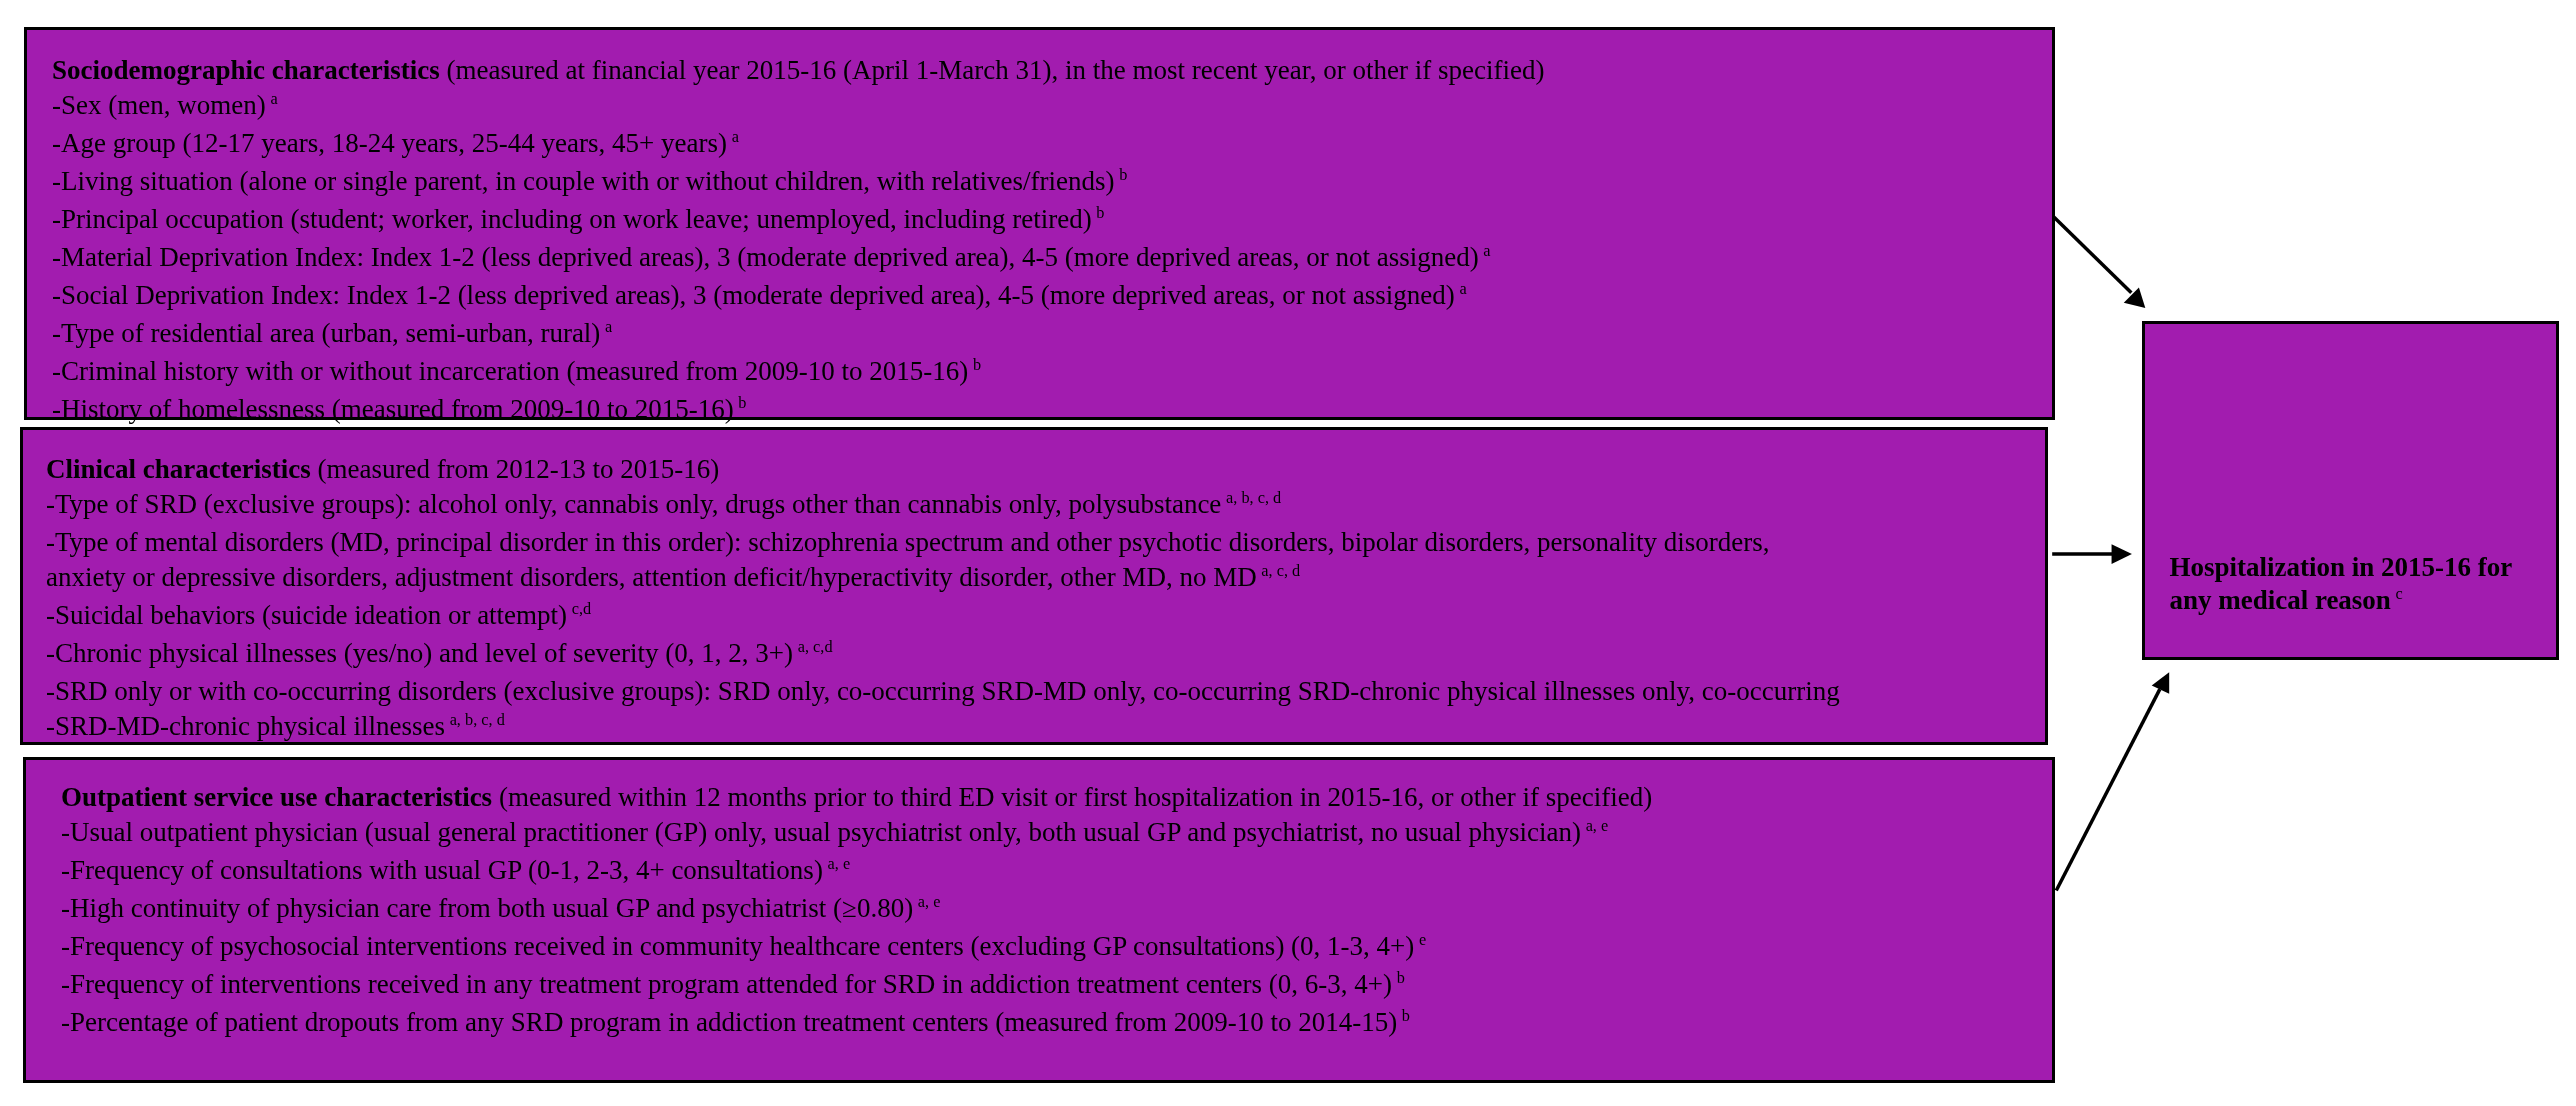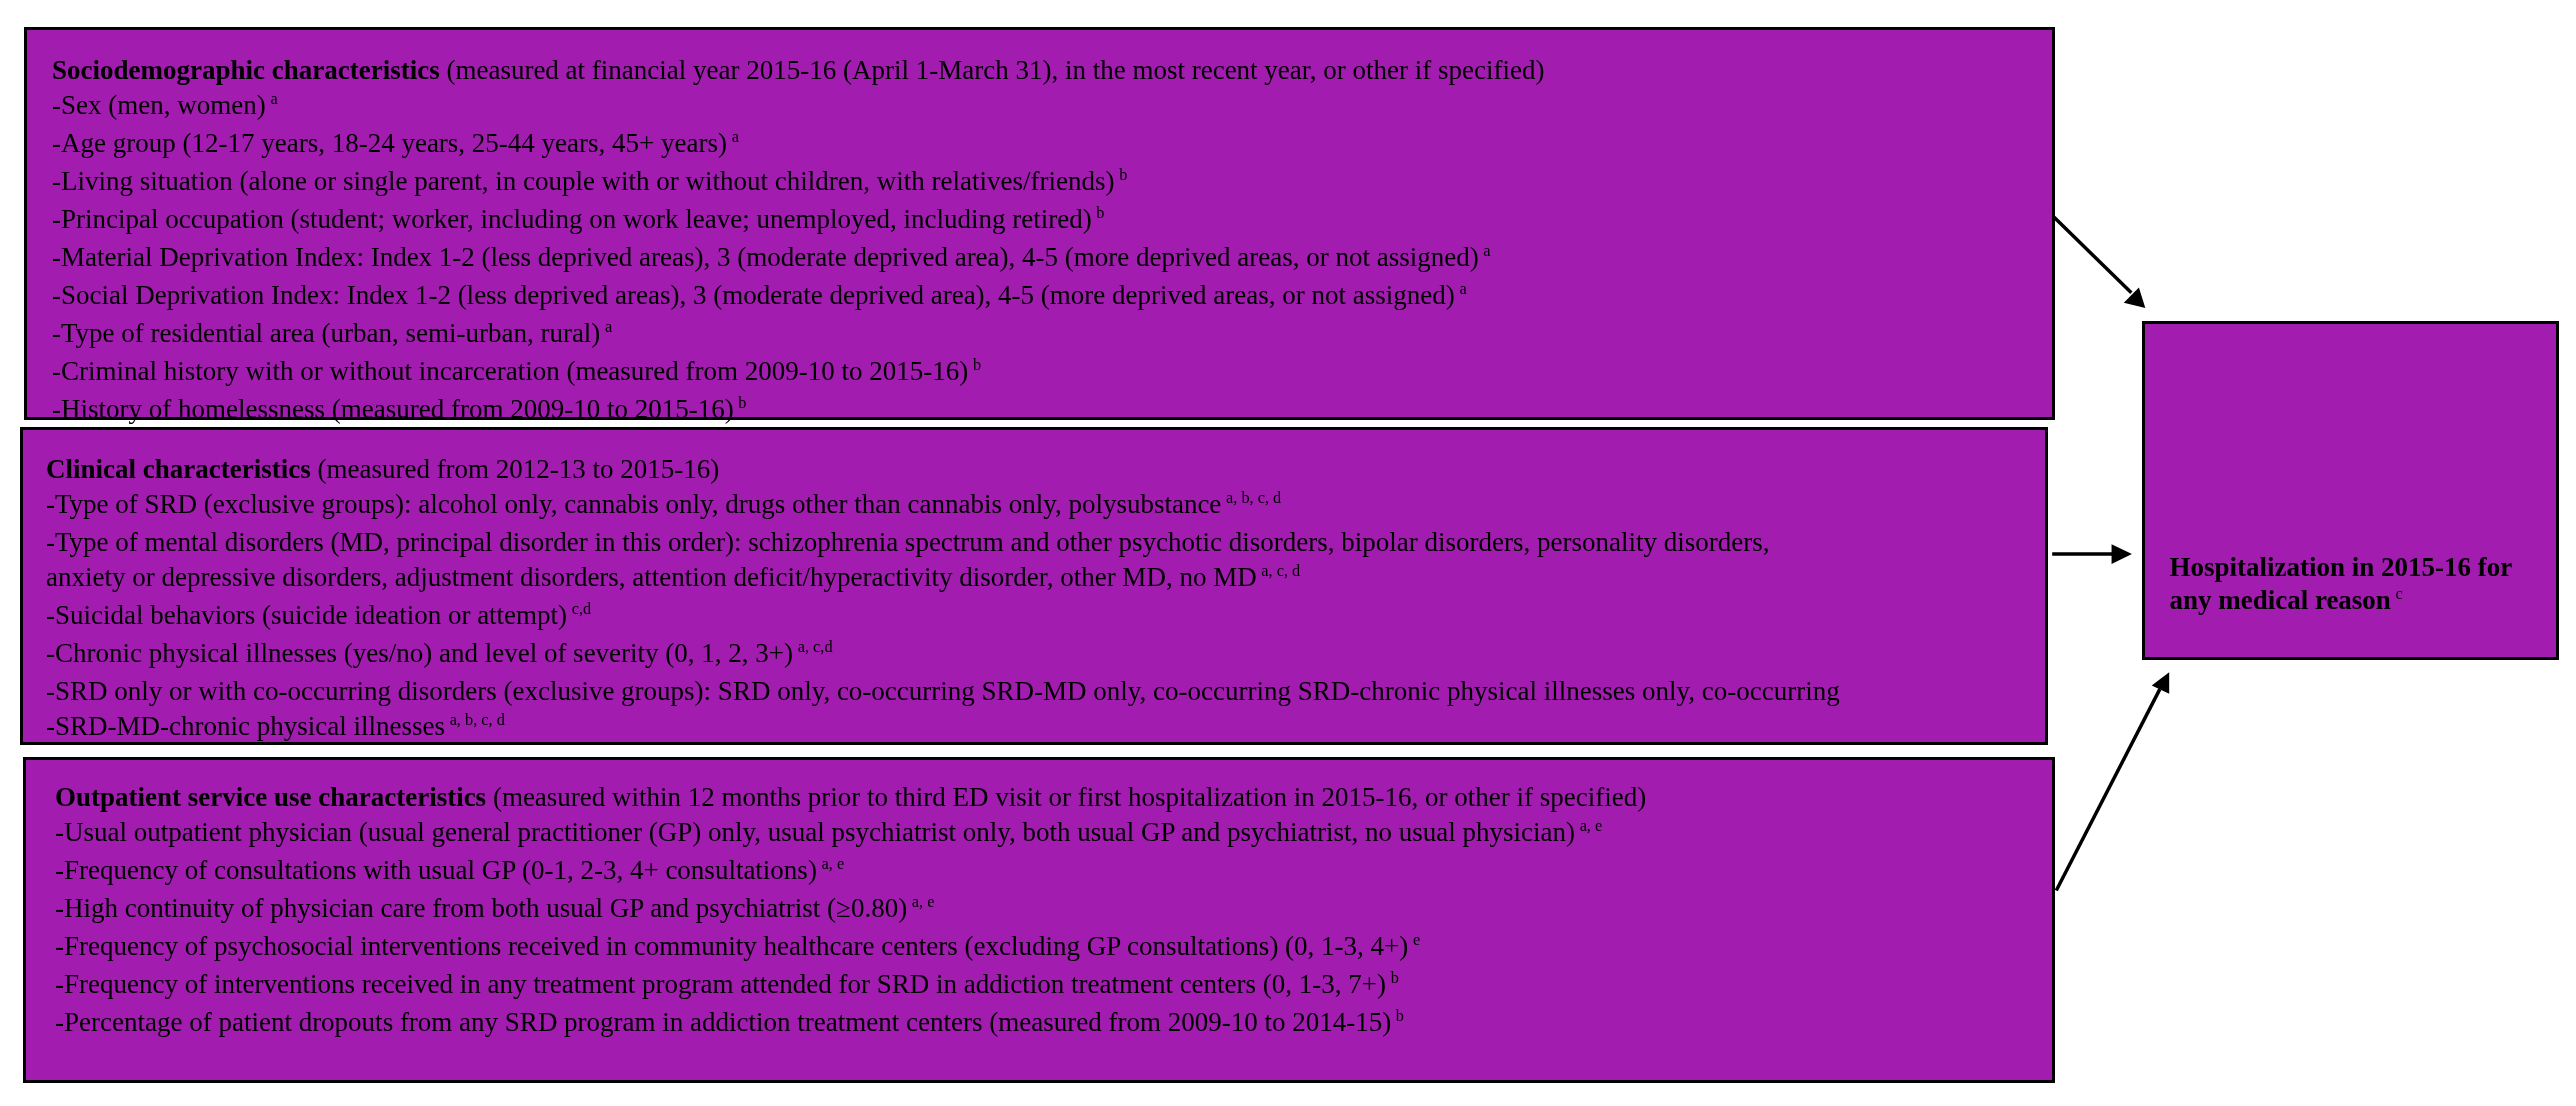--- a/index.html
+++ b/index.html
@@ -8,21 +8,21 @@
   .box { position: absolute; border: 3.5px solid #000; box-sizing: border-box; background: #a21caf; }
   .box-lines { position: absolute; margin: 0; padding: 0; list-style: none; }
   .line { font-size: 27px; line-height: 35px; white-space: nowrap; }
   .title-bold { font-weight: bold; }
   sup.fn { font-size: 16.3px; vertical-align: 0; position: relative; top: -10.5px; margin-left: 4.7px; }
   #box1 { left: 24px; top: 27px; width: 2031px; height: 393px; }
   #box1 .box-lines { left: 25px; top: 23px; }
   #box2 { left: 20px; top: 427px; width: 2028px; height: 318px; }
   #box2 .box-lines { left: 23px; top: 22px; }
   #box3 { left: 23px; top: 757px; width: 2032px; height: 326px; }
-  #box3 .box-lines { left: 29px; top: 20px; }
+  #box3 .box-lines { left: 35px; top: 20px; }
   #outcome-box { left: 2142px; top: 321px; width: 417px; height: 339px; }
   #outcome-box .outcome { position: absolute; left: 24.4px; font-weight: bold; font-size: 27px; line-height: 33px; }
   #outcome-box .o1 { top: 58px; width: 372px; }
   #outcome-box .o2 { top: 227px; width: 372px; }
   #outcome-box sup.fn { font-weight: normal; }
   svg.arrows { position: absolute; left: 0; top: 0; width: 2576px; height: 1107px; pointer-events: none; }
 </style>
 </head>
 <body>
 
@@ -54,21 +54,21 @@
   </ul>
 </div>
 
 <div class="box" id="box3">
   <ul class="box-lines">
     <li class="line"><span class="title-bold">Outpatient service use characteristics</span><span> (measured within 12 months prior to third ED visit or first hospitalization in 2015-16, or other if specified)</span></li>
     <li class="line"><span>-Usual outpatient physician (usual general practitioner (GP) only, usual psychiatrist only, both usual GP and psychiatrist, no usual physician)</span><sup class="fn">a, e</sup></li>
     <li class="line"><span>-Frequency of consultations with usual GP (0-1, 2-3, 4+ consultations)</span><sup class="fn">a, e</sup></li>
     <li class="line"><span>-High continuity of physician care from both usual GP and psychiatrist (≥0.80)</span><sup class="fn">a, e</sup></li>
     <li class="line"><span>-Frequency of psychosocial interventions received in community healthcare centers (excluding GP consultations) (0, 1-3, 4+)</span><sup class="fn">e</sup></li>
-    <li class="line"><span>-Frequency of interventions received in any treatment program attended for SRD in addiction treatment centers (0, 1-3, 7+)</span><sup class="fn">b</sup></li>
+    <li class="line"><span>-Frequency of interventions received in any treatment program attended for SRD in addiction treatment centers (0, 6-3, 4+)</span><sup class="fn">b</sup></li>
     <li class="line"><span>-Percentage of patient dropouts from any SRD program in addiction treatment centers (measured from 2009-10 to 2014-15)</span><sup class="fn">b</sup></li>
   </ul>
 </div>
 
 <div class="box" id="outcome-box">
   <div class="outcome o2"><span>Hospitalization in 2015-16 for any medical reason</span><sup class="fn">c</sup></div>
 </div>
 
 <svg class="arrows" viewBox="0 0 4426 1902" xmlns="http://www.w3.org/2000/svg">
   <defs>

